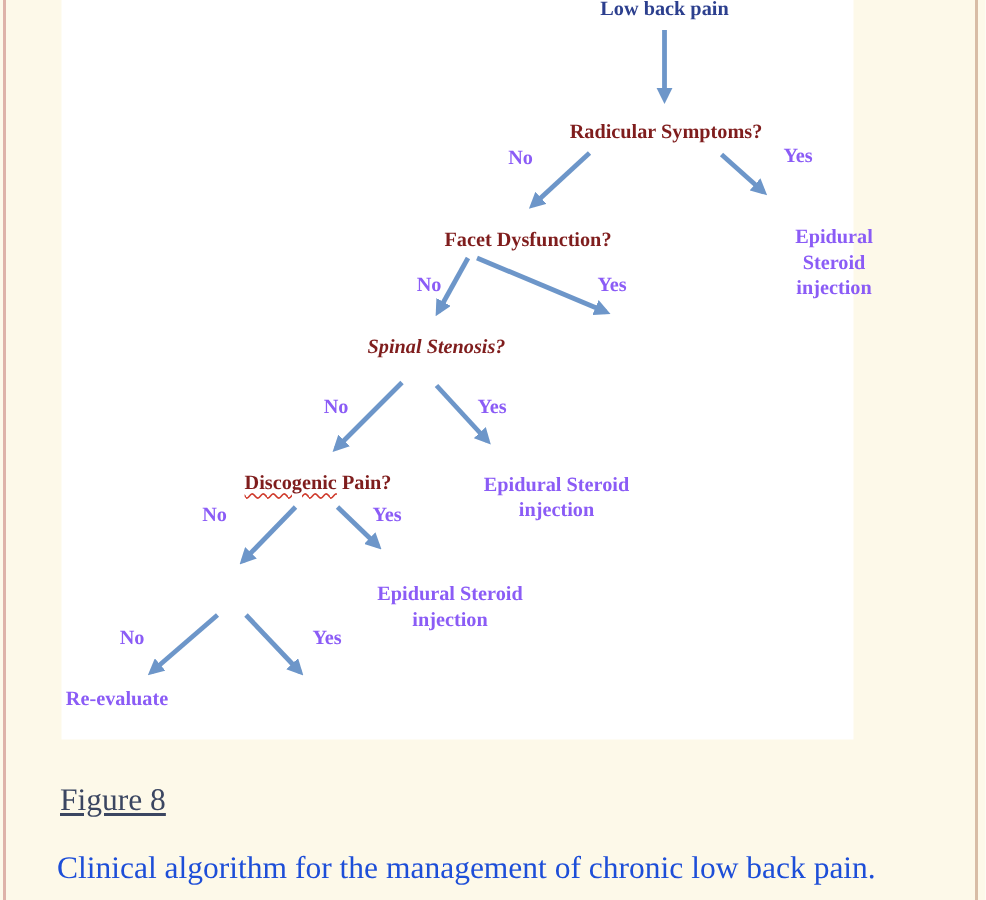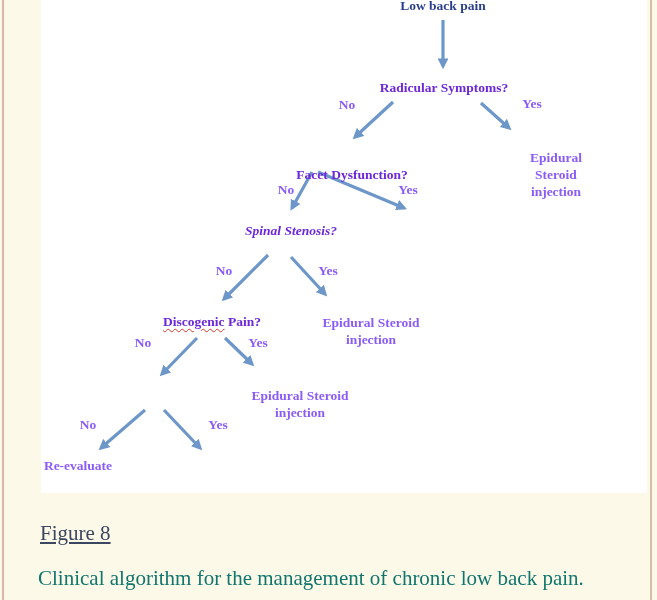--- a/index.html
+++ b/index.html
@@ -12,39 +12,39 @@
   }
   .page-border {
     position: absolute; top: 0; bottom: 0; width: 2px;
   }
   .page-border.left  { left: 2px;  background: #deb3a9; }
   .page-border.right { left: 650px; background: #d8bda6; }
 
   .figure-panel {
     position: absolute;
     left: 41px; top: 0;
-    width: 606px; height: 493px;
+    width: 528px; height: 493px;
     background: #ffffff;
     cursor: pointer;
   }
   .arrow-layer { position: absolute; left: 0; top: 0; width: 562px; height: 493px; }
 
   .fc-label {
     position: absolute;
     transform: translateX(-50%);
     white-space: nowrap;
     font-family: "Liberation Serif", serif;
     font-weight: bold;
     font-size: 13.5px;
     line-height: 16px;
     color: #8b5cf6;
     text-align: center;
   }
   .fc-label.two-line { line-height: 17px; white-space: pre-line; }
-  .fc-question { color: #6d28d9; }
+  .fc-question { color: #7f1d1d; }
   .fc-root { color: #2c3f8e; }
   .wavy-red {
     text-decoration: underline wavy #cf3a2c;
     text-decoration-thickness: 1px;
     text-underline-offset: 2px;
   }
   .si-underline {
     text-decoration: underline;
     text-decoration-color: #6e2420;
     text-decoration-thickness: 1.5px;
@@ -56,21 +56,21 @@
     left: 40px; top: 521px;
     font-size: 21px;
     color: #3b4661;
     text-decoration: underline;
     cursor: pointer;
   }
   .figure-caption {
     position: absolute;
     left: 38px; top: 566px;
     font-size: 21px;
-    color: #0f766e;
+    color: #1d4ed8;
     white-space: nowrap;
   }
 </style>
 </head>
 <body>
 
 <div class="page-border left"></div>
 <div class="page-border right"></div>
 
 <div class="figure-panel">
@@ -99,21 +99,21 @@
   <div class="fc-label fc-root" style="left:402px; top:-2px;">Low back pain</div>
 
   <div class="fc-label fc-question" style="left:403px; top:80px;">Radicular Symptoms?</div>
 
   <div class="fc-label" style="left:306px; top:97px;">No</div>
   <div class="fc-label" style="left:491px; top:96px;">Yes</div>
 
   <div class="fc-label two-line" style="left:515px; top:149px;">Epidural Steroid
 injection</div>
 
-  <div class="fc-label fc-question" style="left:311px; top:152px;margin-top:15px;">Facet Dysfunction?</div>
+  <div class="fc-label fc-question" style="left:311px; top:152px;">Facet Dysfunction?</div>
 
   <div class="fc-label" style="left:245px; top:182px;">No</div>
   <div class="fc-label" style="left:367px; top:182px;">Yes</div>
 
   <div class="fc-label fc-question" style="left:250px; top:223px;font-style:italic;">Spinal Stenosis?</div>
 
 
   <div class="fc-label" style="left:183px; top:263px;">No</div>
   <div class="fc-label" style="left:287px; top:263px;">Yes</div>
 

